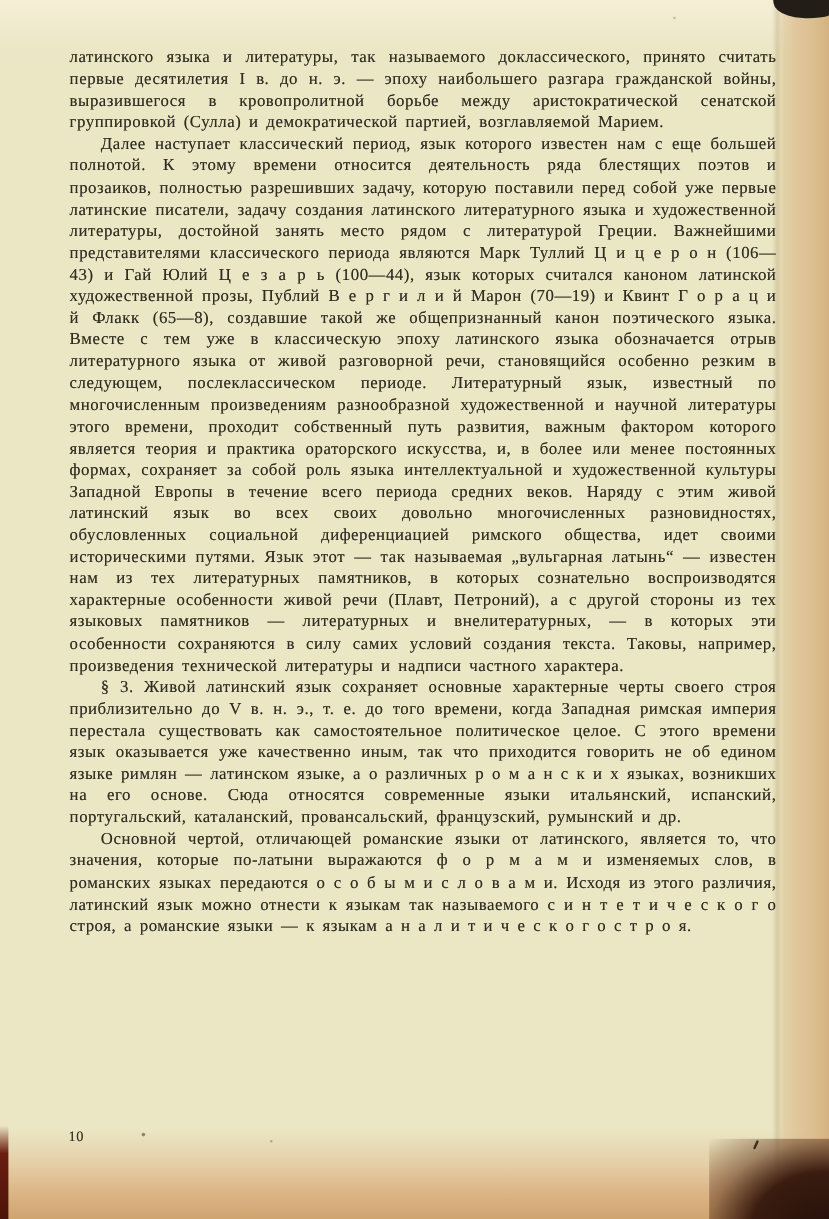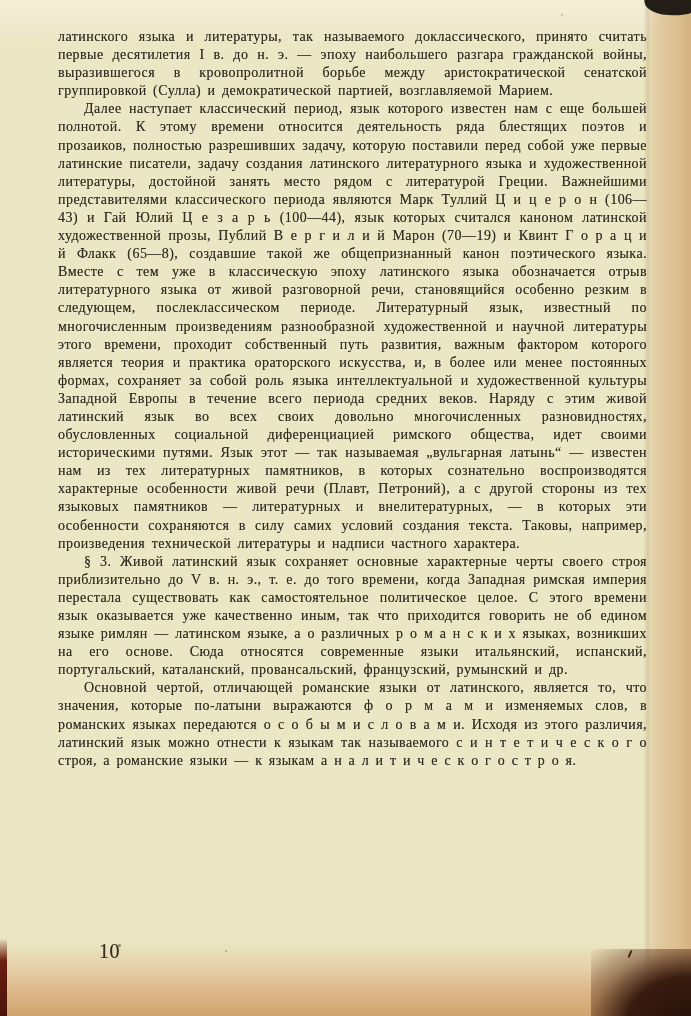--- a/index.html
+++ b/index.html
@@ -59,39 +59,38 @@
     transform: rotate(-7deg);
   }
 
   
   .spine-left {
     position: absolute; left: 0; bottom: 0; width: 7px; height: 78px;
     background: linear-gradient(to bottom, rgba(96,26,14,0) 0%, #6b1e10 30%, #4c130a 100%);
   }
 
   .text-column {
-    position: absolute; left: 58px; top: 28px; width: 589px;
+    position: absolute; left: 58px; top: 40px; width: 589px;
     color: #2f2c22;
     font-size: 14px;
     line-height: 18.1px;
     text-align: justify;
     letter-spacing: 0.45px;
     word-spacing: 2.5px;
     text-shadow: 0 0 0.5px rgba(47,44,34,0.55);
   }
   .text-column p { margin: 0; padding: 0; }
   .text-column p.indent { text-indent: 26px; }
 
   .page-number {
     position: absolute; left: 57px; top: 940px;
     color: #34301f;
-    font-size: 20px;
+    font-size: 12px;
     letter-spacing: 0.5px;
     text-shadow: 0 0 0.5px rgba(47,44,34,0.5);
-    margin-left: 42px;
   }
 
   .speckle { position: absolute; background: rgba(70,55,35,0.55); border-radius: 50%; }
   .sp1 { left: 118px; top: 944px; width: 3px; height: 3px; }
   .sp2 { left: 225px; top: 950px; width: 2px; height: 2px; opacity: .6; }
   .sp3 { left: 561px; top: 14px;  width: 2px; height: 2px; opacity: .5; }
   .slash {
     position: absolute; left: 629px; top: 950px; width: 2px; height: 8px;
     background: #3c2f1d; transform: rotate(24deg); border-radius: 1px;
   }

